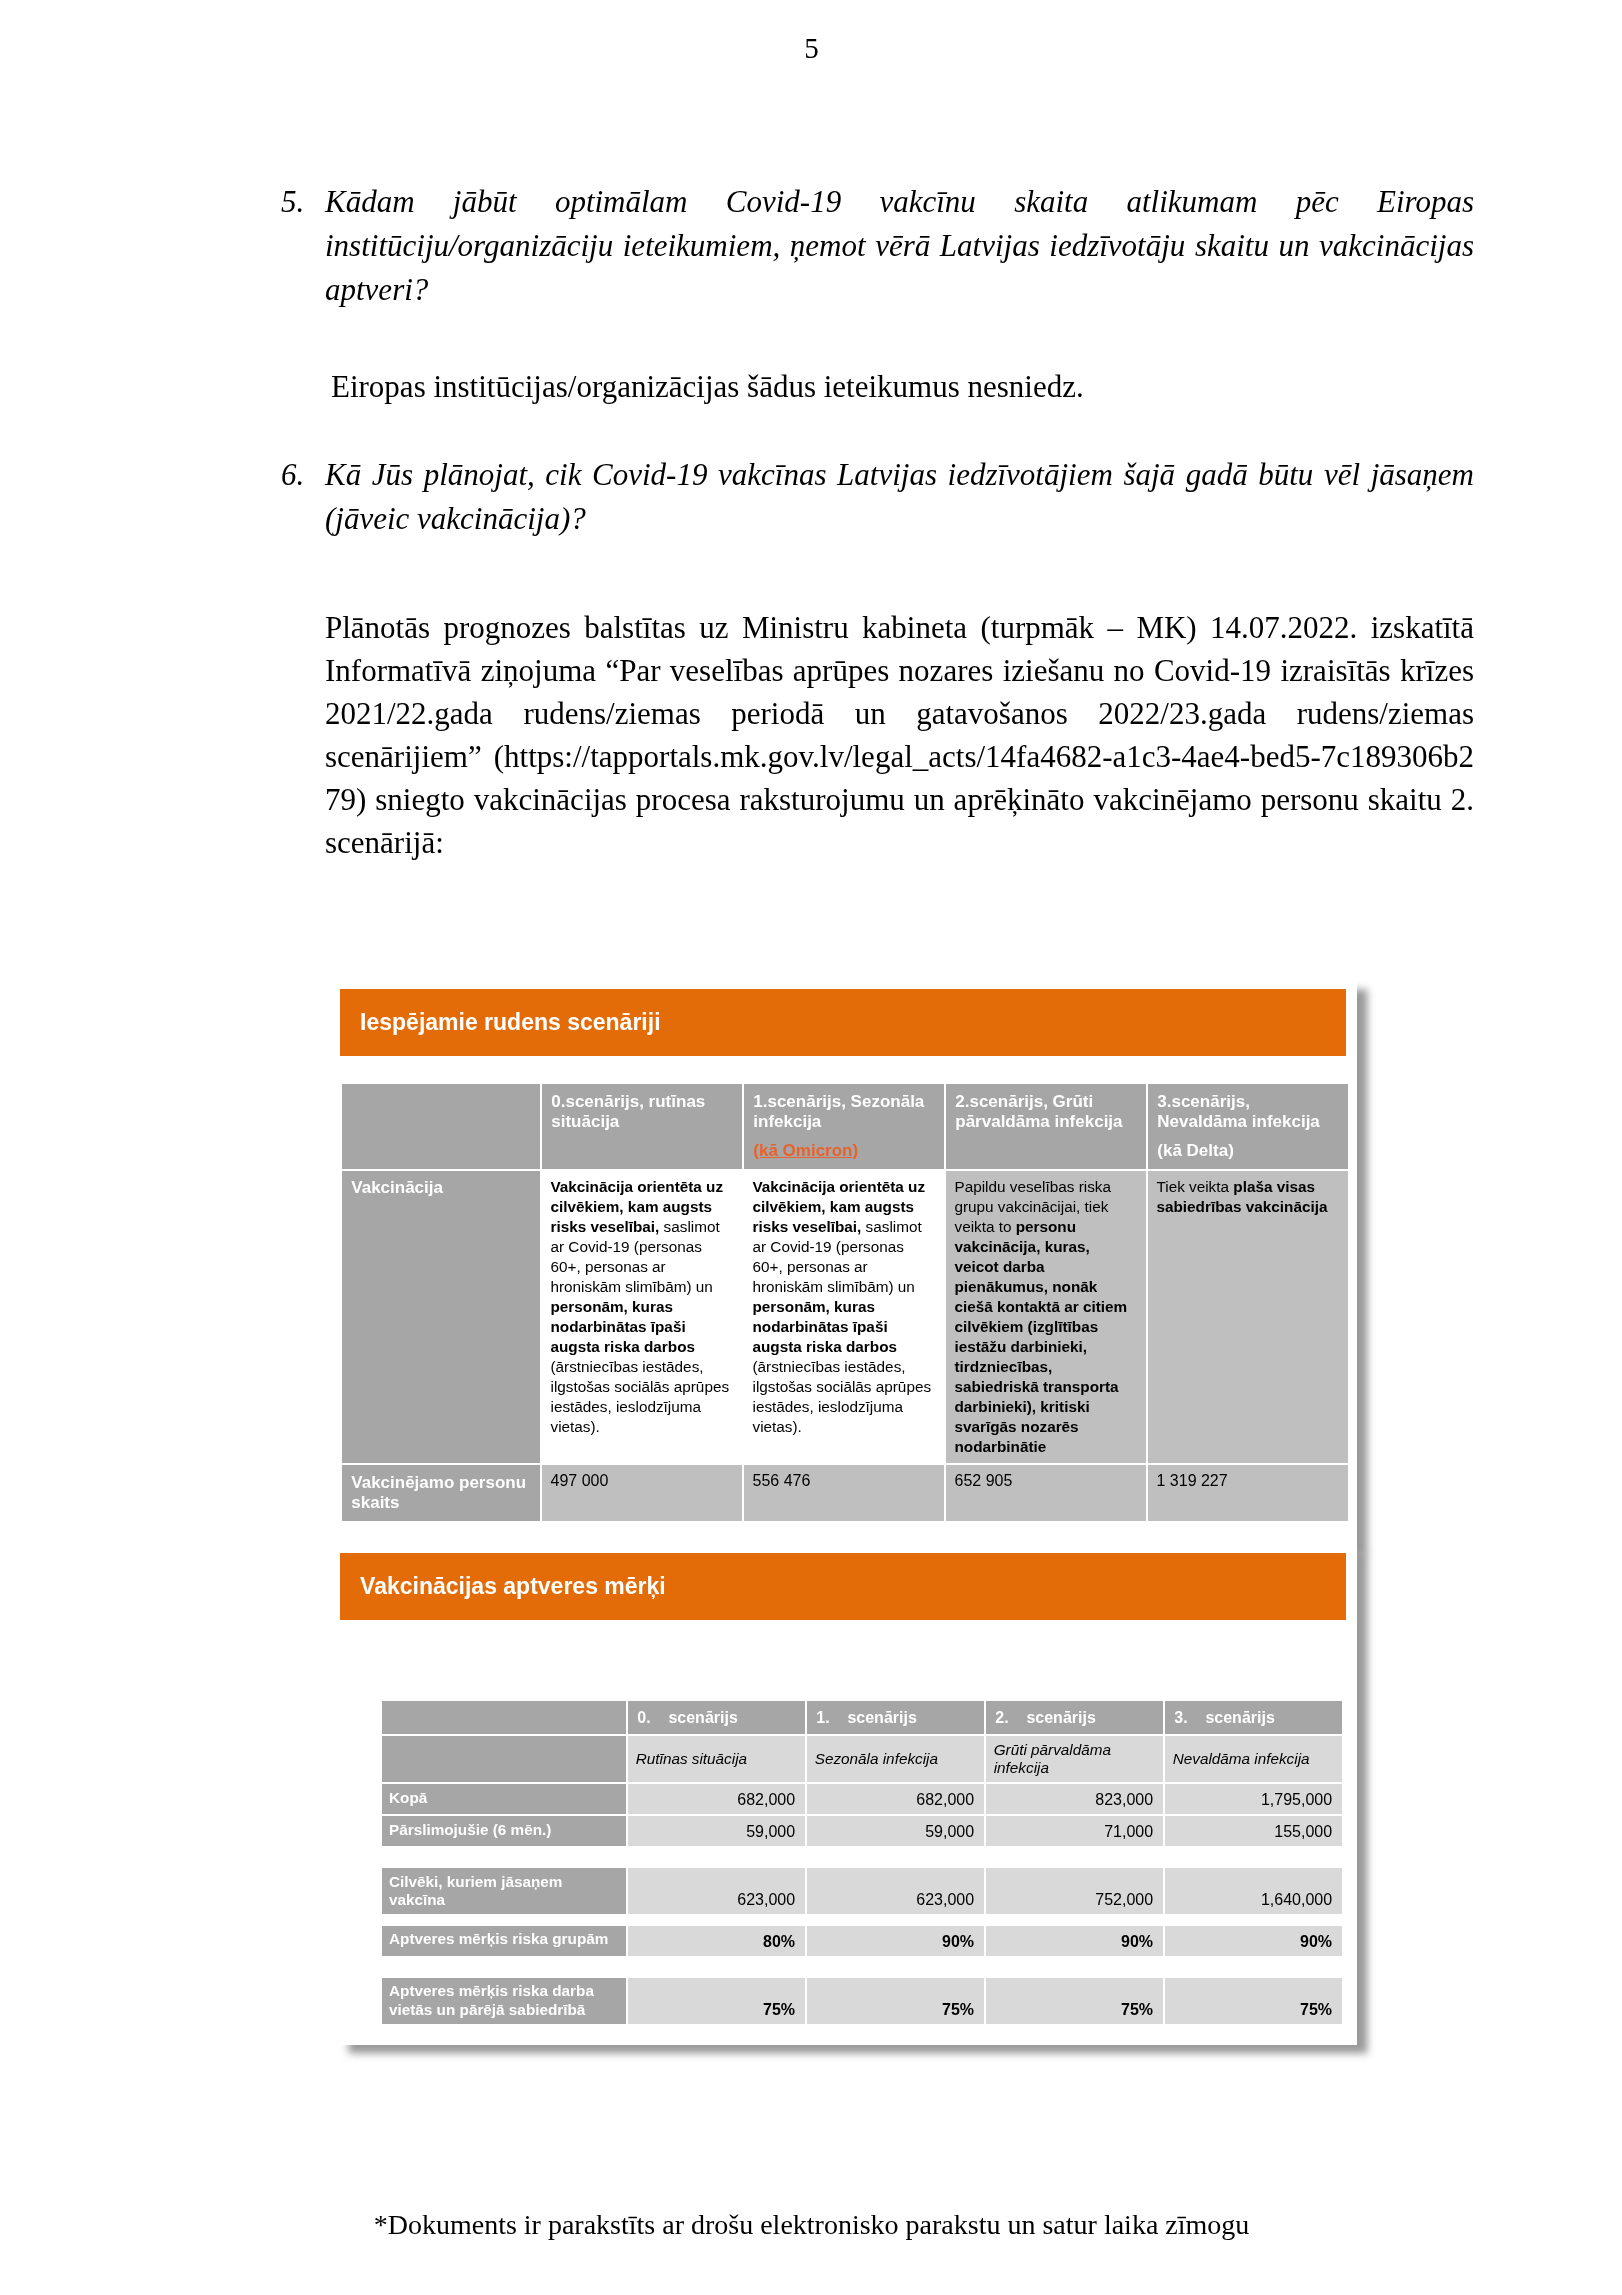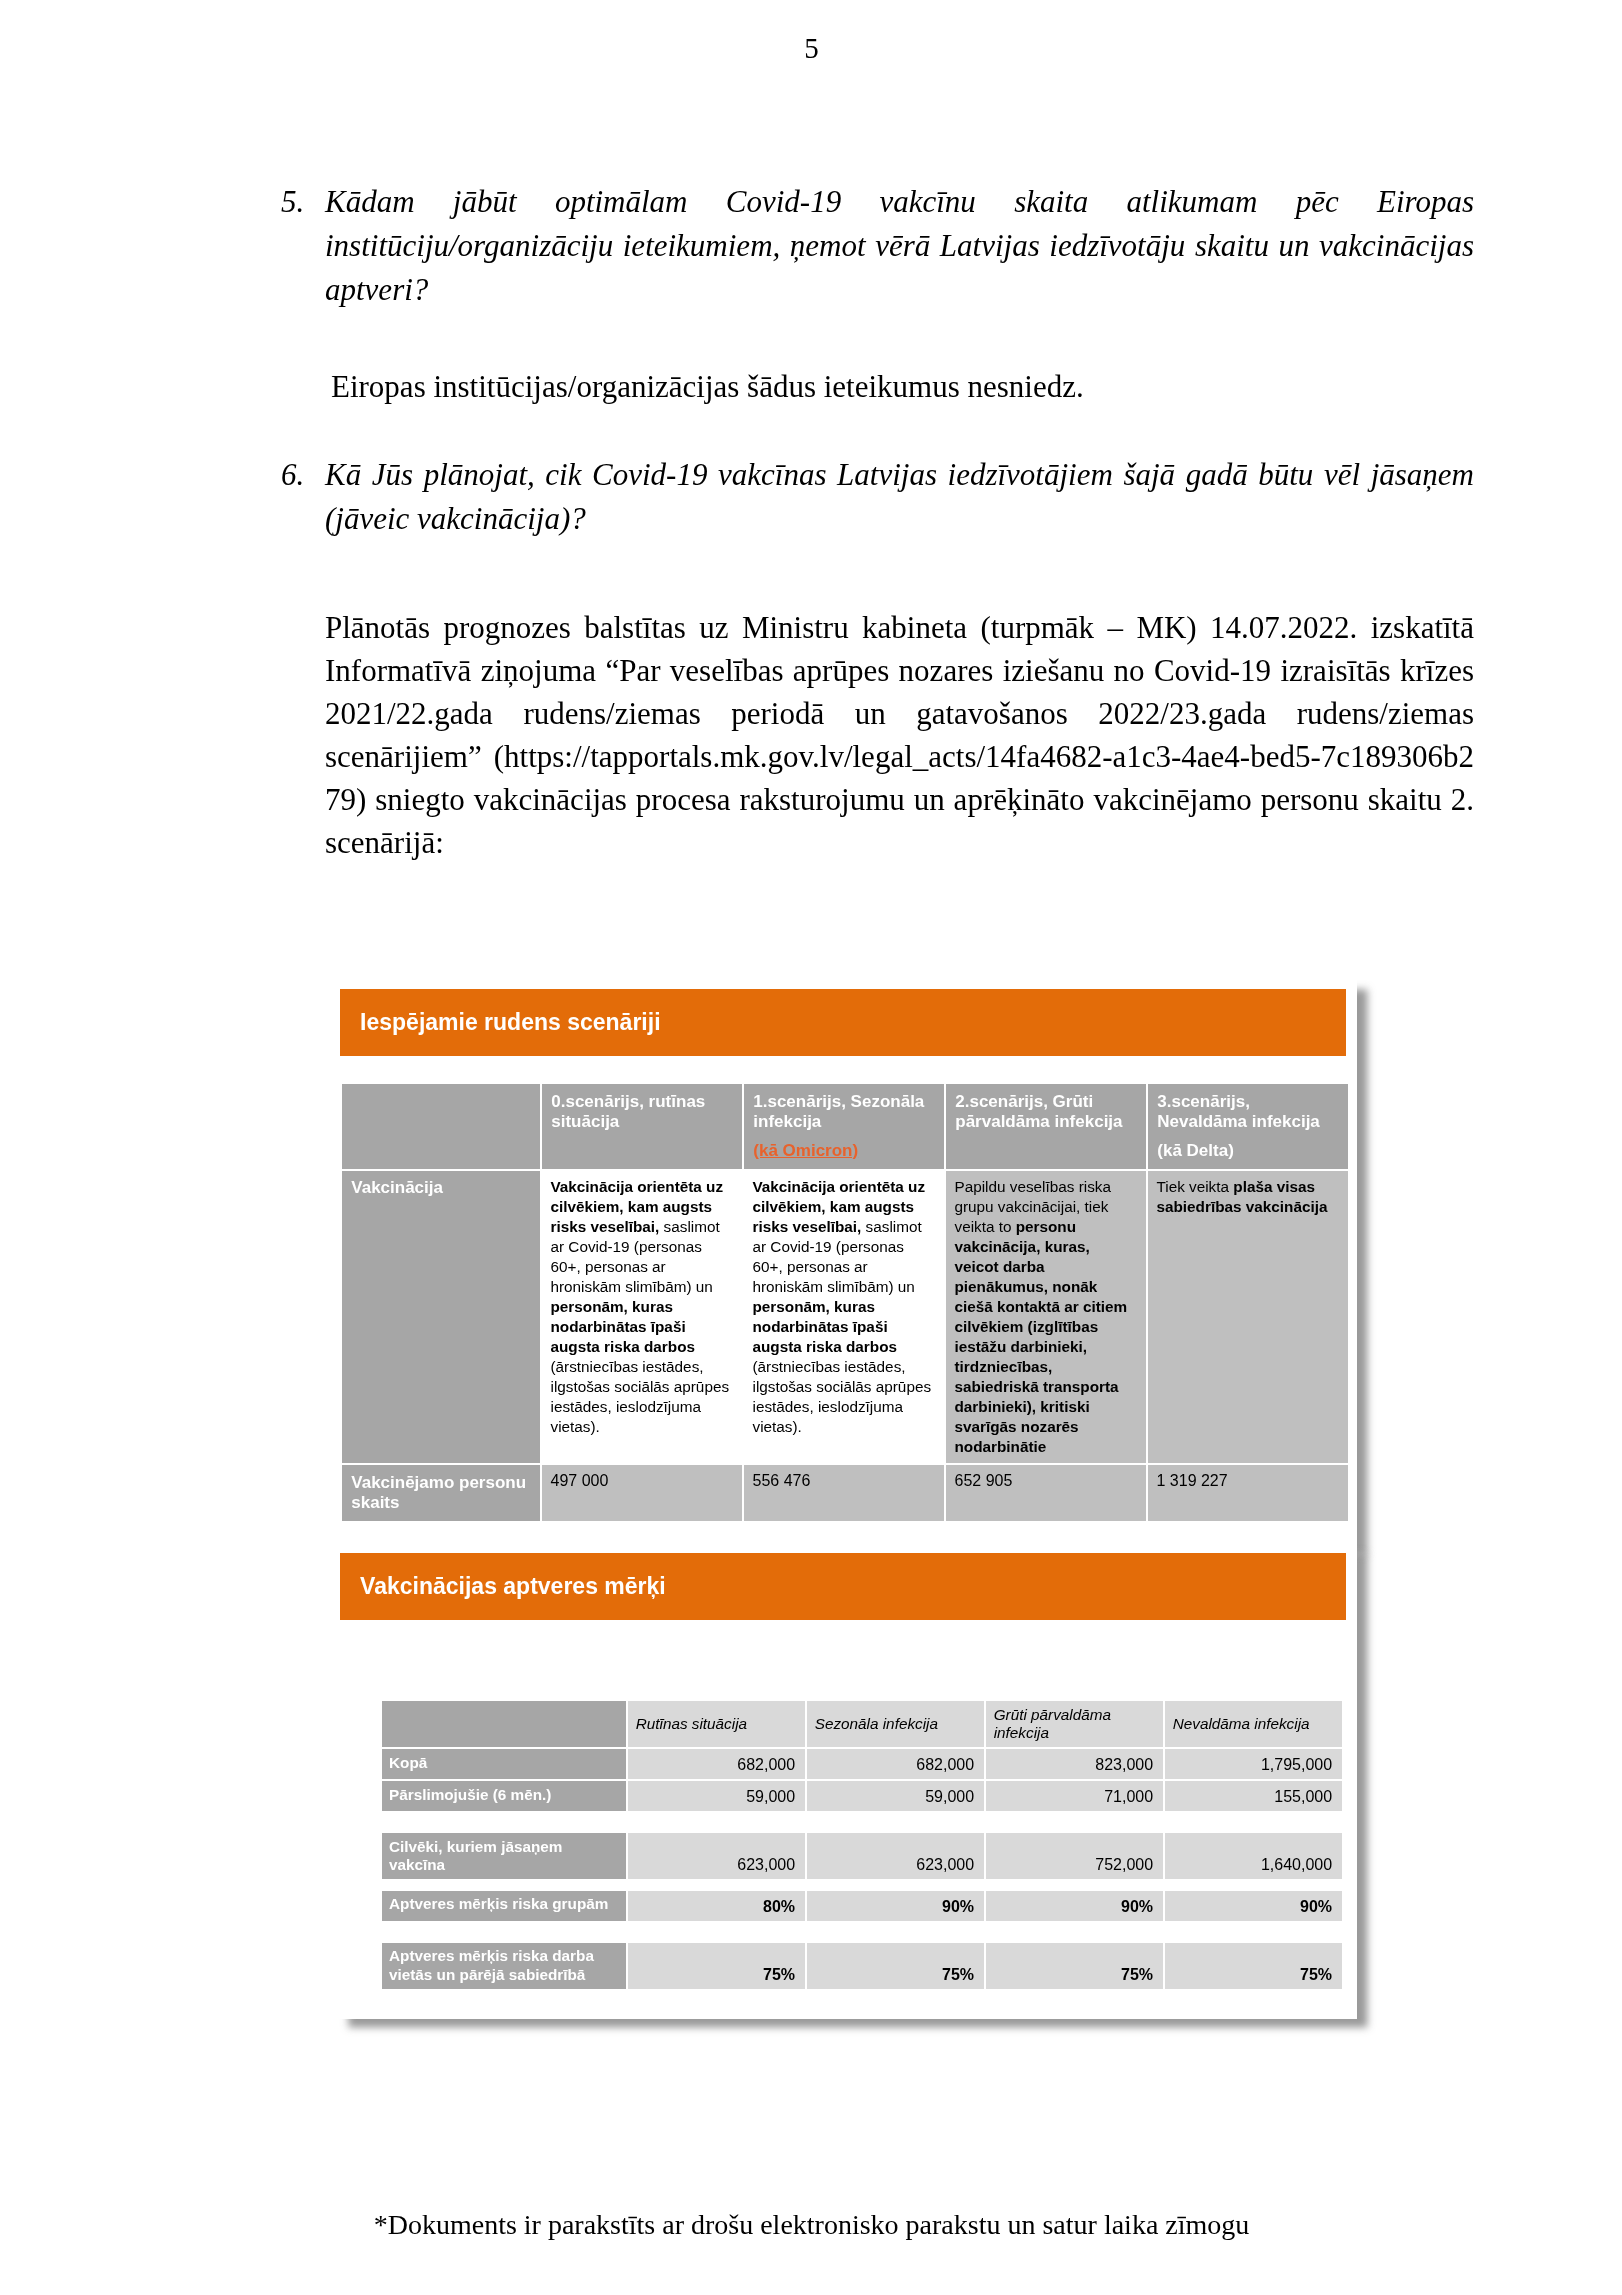--- a/index.html
+++ b/index.html
@@ -35,21 +35,21 @@
 
   
   .panel {
     position: absolute;
     width: 1023px; left: 334px;
     background: #ffffff;
     box-shadow: 12.2px 10.7px 7.6px -1.5px rgba(70,70,70,0.55);
     padding: 12.2px 10.7px 23px 6.1px;
   }
   #panel1 { top: 977px; }
-  #panel2 { top: 1541px; padding-bottom: 28px; }
+  #panel2 { top: 1541px; padding-bottom: 19px; }
 
   .panel-title {
     height: 67px; background: #e36c09; color: #ffffff;
     font-family: "Liberation Sans", sans-serif;
     font-weight: 700; font-size: 23px;
     display: flex; align-items: center; padding-left: 20px;
   }
 
   
   table { border-collapse: collapse; table-layout: fixed; }
@@ -184,20 +184,27 @@
     <table class="t2">
       <colgroup>
         <col style="width:246px">
         <col style="width:179px">
           <col style="width:179px">
           <col style="width:179px">
           <col style="width:179px">
       </colgroup>
       <tbody>
         <tr>
+          <th class="h1"></th>
+          <th class="h1">0.&nbsp;&nbsp;&nbsp;&nbsp;scenārijs</th>
+          <th class="h1">1.&nbsp;&nbsp;&nbsp;&nbsp;scenārijs</th>
+          <th class="h1">2.&nbsp;&nbsp;&nbsp;&nbsp;scenārijs</th>
+          <th class="h1">3.&nbsp;&nbsp;&nbsp;&nbsp;scenārijs</th>
+        </tr>
+        <tr>
           <th class="lbl2"></th>
           <th class="h2">Rutīnas situācija</th>
           <th class="h2">Sezonāla infekcija</th>
           <th class="h2">Grūti pārvaldāma infekcija</th>
           <th class="h2">Nevaldāma infekcija</th>
         </tr>
 
         <tr>
           <td class="lbl2">Kopā</td>
           <td class="val">682,000</td>

